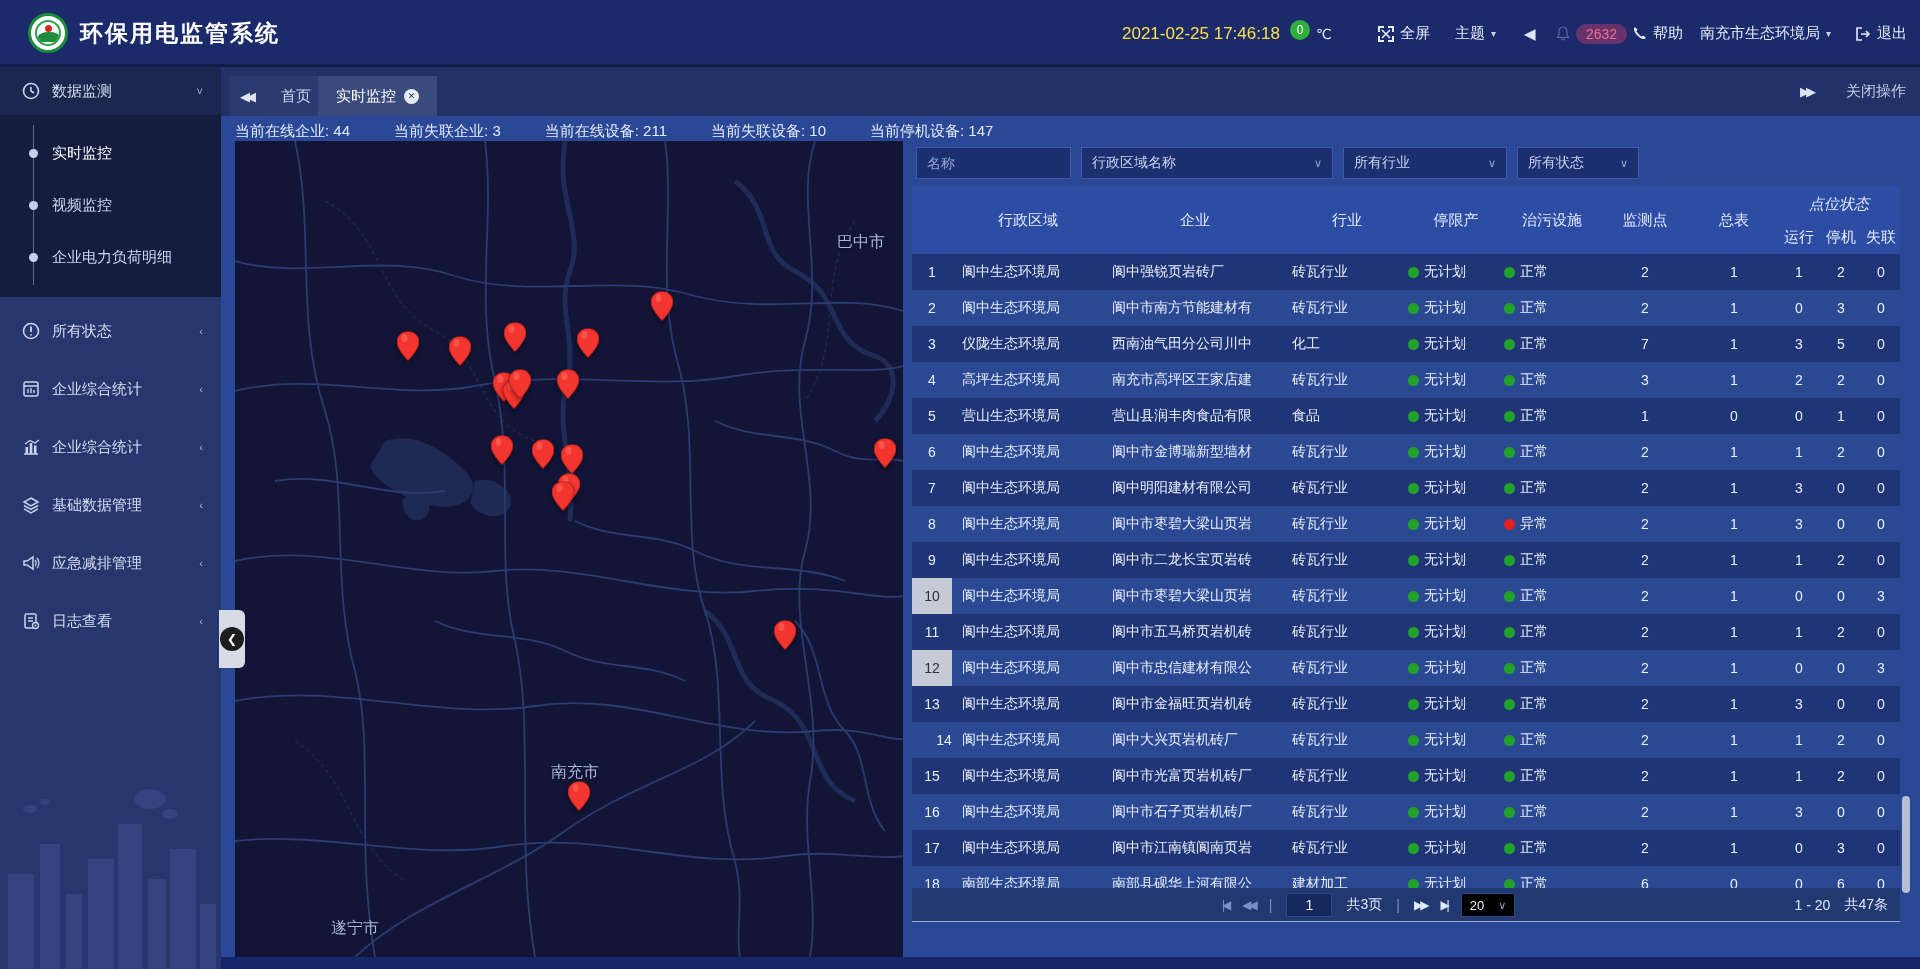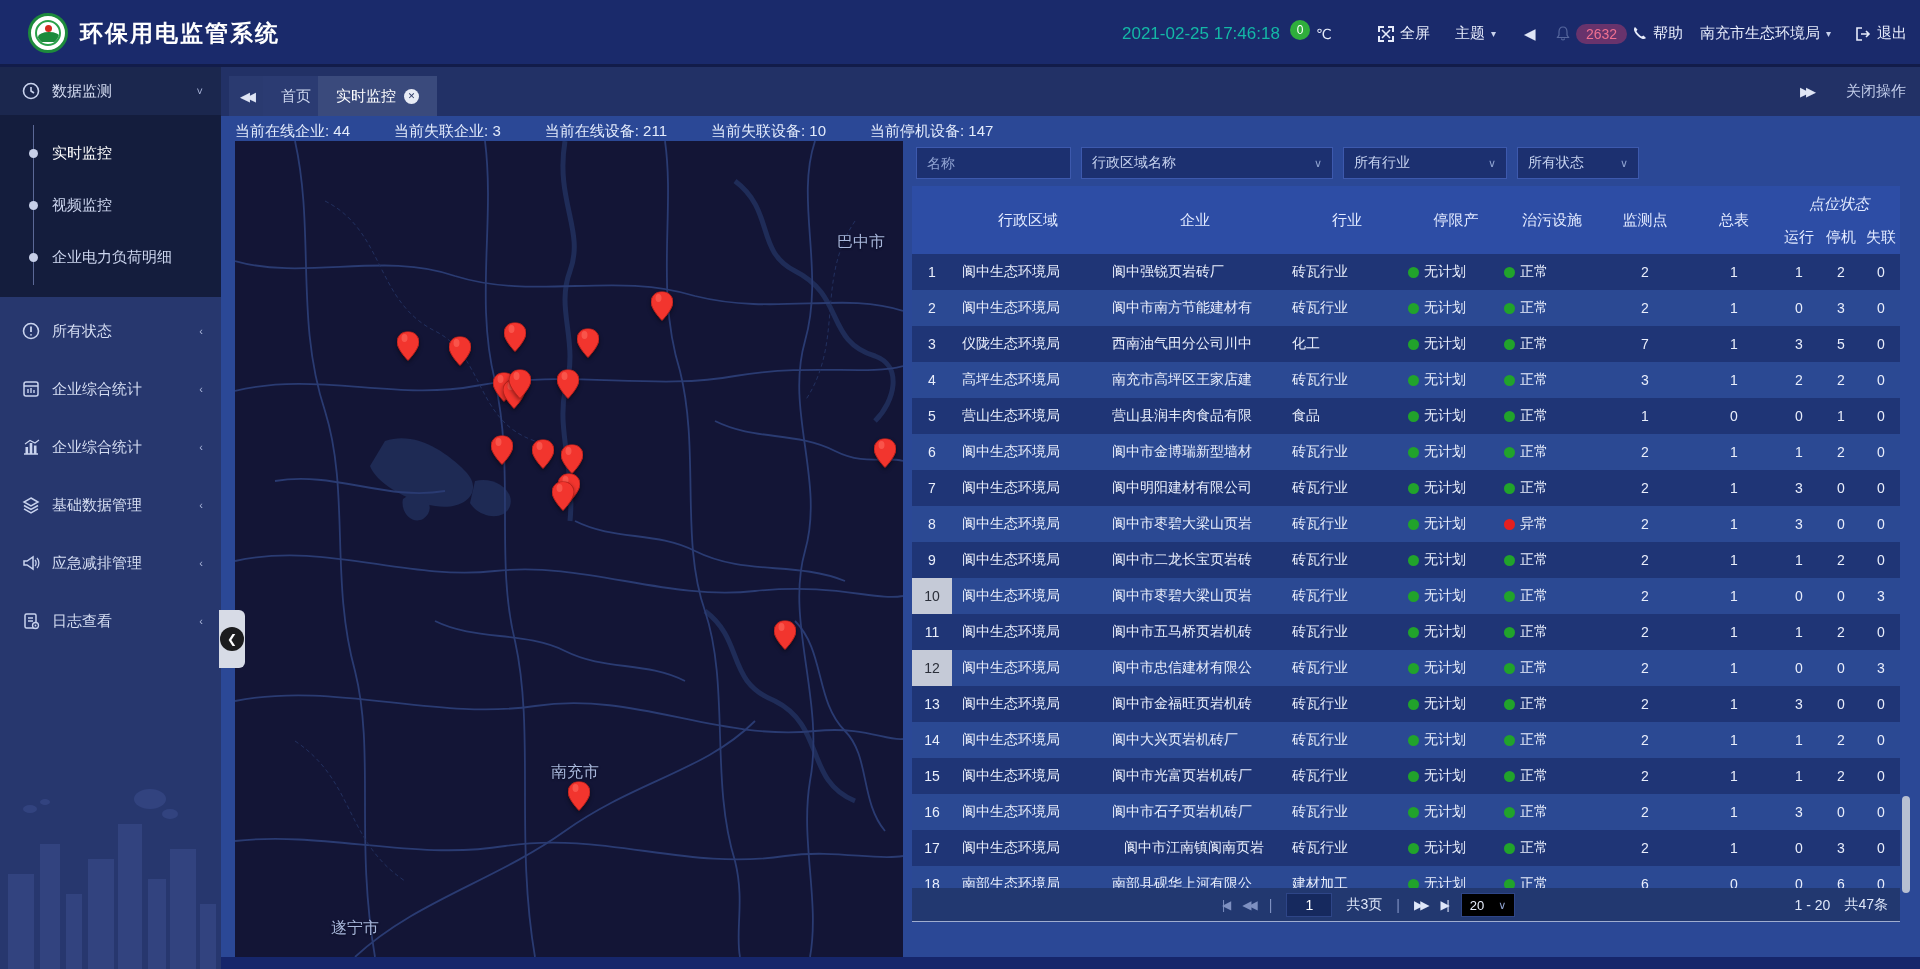--- a/index.html
+++ b/index.html
@@ -10,21 +10,21 @@
   #header { position:absolute; left:0; top:0; width:1920px; height:67px;
     background:#1a2a6b; border-bottom:3px solid #121c4a; color:#fff; z-index:30; }
   #logo { position:absolute; left:28px; top:13px; width:40px; height:40px; border-radius:50%;
     background:#fff; border:3px solid #1d8a3c; display:flex; align-items:center; justify-content:center; }
   #logo .inner { width:26px; height:26px; border-radius:50%; border:2px solid #2aa14a; position:relative; overflow:hidden;}
   #logo .sun { position:absolute; left:8px; top:3px; width:7px; height:7px; border-radius:50%; background:#d42a1e;}
   #logo .hill { position:absolute; left:1px; bottom:2px; width:22px; height:10px; background:#1d8a3c; border-radius:50% 50% 0 0;}
   #app-title { position:absolute; left:80px; top:18px; font-size:23px; font-weight:bold; letter-spacing:2px; }
   .hitem { position:absolute; top:0; height:67px; display:flex; align-items:center; gap:6px;
     color:#e7ecfb; font-size:15px; cursor:default; }
-  #datetime { left:1122px; font-size:17px; color:#14b8a6; }
+  #datetime { left:1122px; font-size:17px; color:#fde047; }
   #temp { left:1290px; }
   #temp .ball { width:20px; height:20px; border-radius:50%; background:#2fae3c; color:#fff;
     font-size:12px; display:flex; align-items:center; justify-content:center; margin-top:-8px;}
   #temp .unit { font-size:14px; }
   #fullscreen { left:1378px; }
   #theme { left:1455px; }
   #muted { left:1524px; font-size:15px; color:#dfe5f6;}
   #notif { left:1556px; }
   #notif .badge { background:rgba(199,62,110,.45); color:#ef7090; border-radius:10px;
     padding:2px 10px; font-size:14px; }
@@ -714,21 +714,21 @@
               <span class="sdot" style="background: rgb(33, 163, 43);"></span>
               <span>正常</span>
             </div>
             <div class="tc center" style="left: 688px; width: 90px;">2</div>
             <div class="tc center" style="left: 778px; width: 88px;">1</div>
             <div class="tc center" style="left: 866px; width: 42px;">3</div>
             <div class="tc center" style="left: 908px; width: 42px;">0</div>
             <div class="tc center" style="left: 950px; width: 38px;">0</div>
           </div>
           <div class="trow even">
-            <div class="tc center numcell" style="left: 0px; width: 40px; text-align: center;">14</div>
+            <div class="tc center numcell" style="left: 12px; width: 40px; text-align: center;">14</div>
             <div class="tc " style="left: 40px; width: 152px; padding-left: 10px;">阆中生态环境局</div>
             <div class="tc " style="left: 192px; width: 182px; padding-left: 8px;">阆中大兴页岩机砖厂</div>
             <div class="tc " style="left: 374px; width: 122px; padding-left: 6px;">砖瓦行业</div>
             <div class="tc statuscell" style="left: 496px; width: 96px;">
               <span class="sdot" style="background: rgb(33, 163, 43);"></span>
               <span>无计划</span>
             </div>
             <div class="tc statuscell" style="left: 592px; width: 96px;">
               <span class="sdot" style="background: rgb(33, 163, 43);"></span>
               <span>正常</span>
@@ -773,21 +773,21 @@
             </div>
             <div class="tc center" style="left: 688px; width: 90px;">2</div>
             <div class="tc center" style="left: 778px; width: 88px;">1</div>
             <div class="tc center" style="left: 866px; width: 42px;">3</div>
             <div class="tc center" style="left: 908px; width: 42px;">0</div>
             <div class="tc center" style="left: 950px; width: 38px;">0</div>
           </div>
           <div class="trow odd">
             <div class="tc center numcell" style="left: 0px; width: 40px;">17</div>
             <div class="tc " style="left: 40px; width: 152px; padding-left: 10px;">阆中生态环境局</div>
-            <div class="tc " style="left: 204px; width: 182px; padding-left: 8px;">阆中市江南镇阆南页岩</div>
+            <div class="tc " style="left: 192px; width: 182px; padding-left: 8px;">阆中市江南镇阆南页岩</div>
             <div class="tc " style="left: 374px; width: 122px; padding-left: 6px;">砖瓦行业</div>
             <div class="tc statuscell" style="left: 496px; width: 96px;">
               <span class="sdot" style="background: rgb(33, 163, 43);"></span>
               <span>无计划</span>
             </div>
             <div class="tc statuscell" style="left: 592px; width: 96px;">
               <span class="sdot" style="background: rgb(33, 163, 43);"></span>
               <span>正常</span>
             </div>
             <div class="tc center" style="left: 688px; width: 90px;">2</div>

